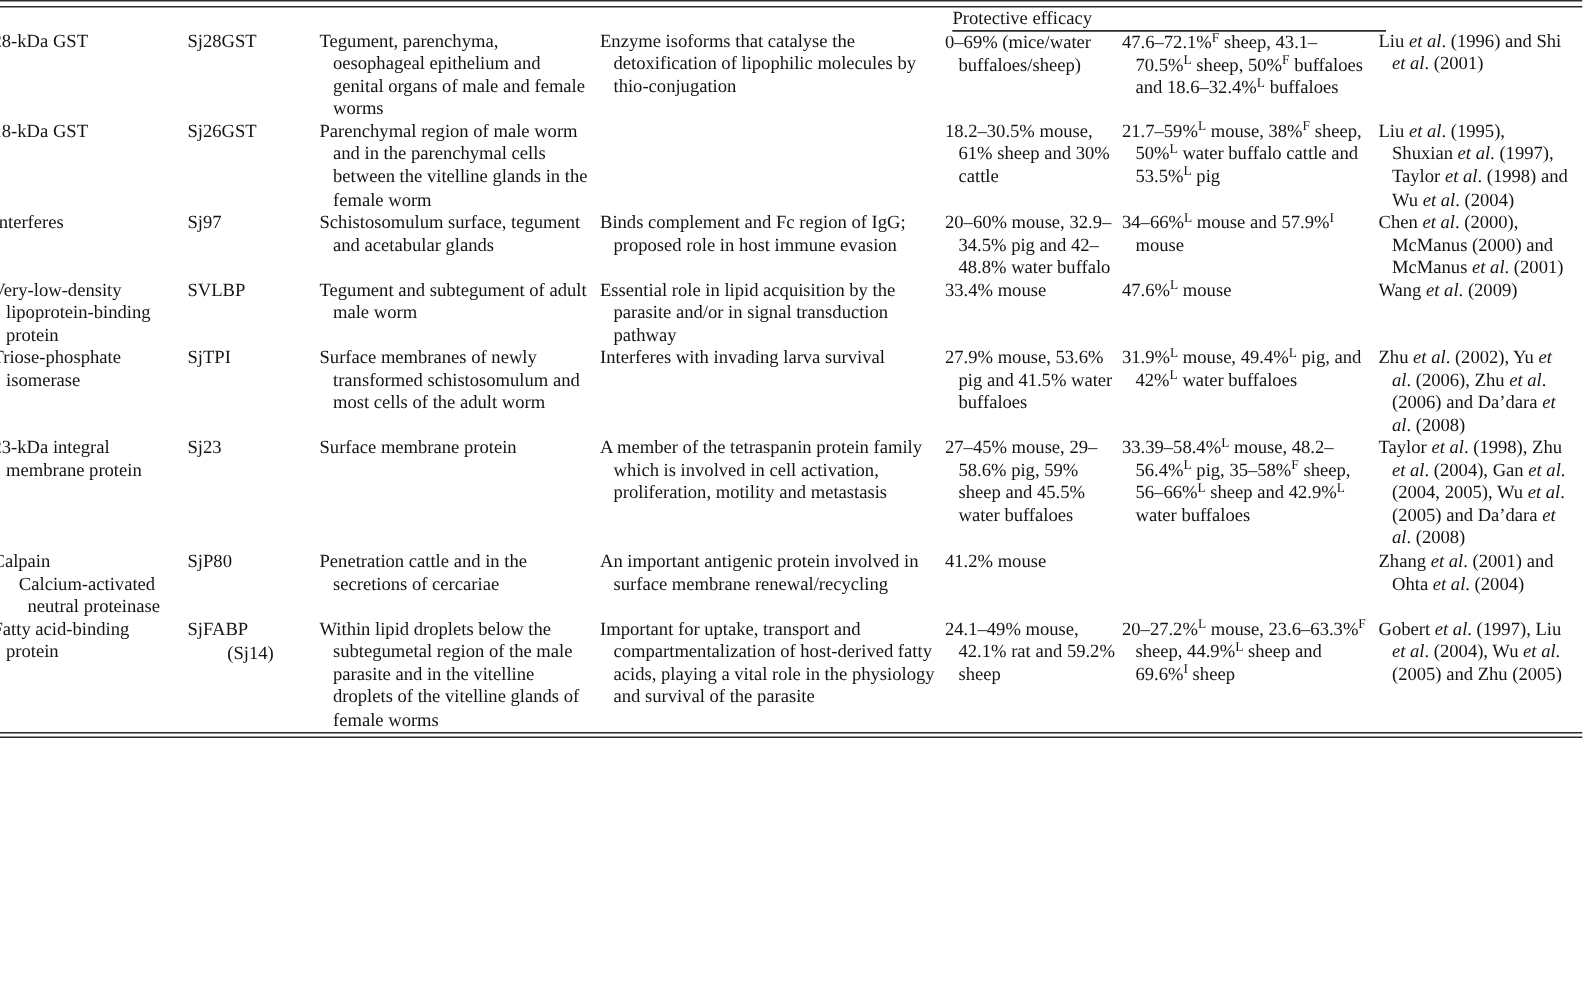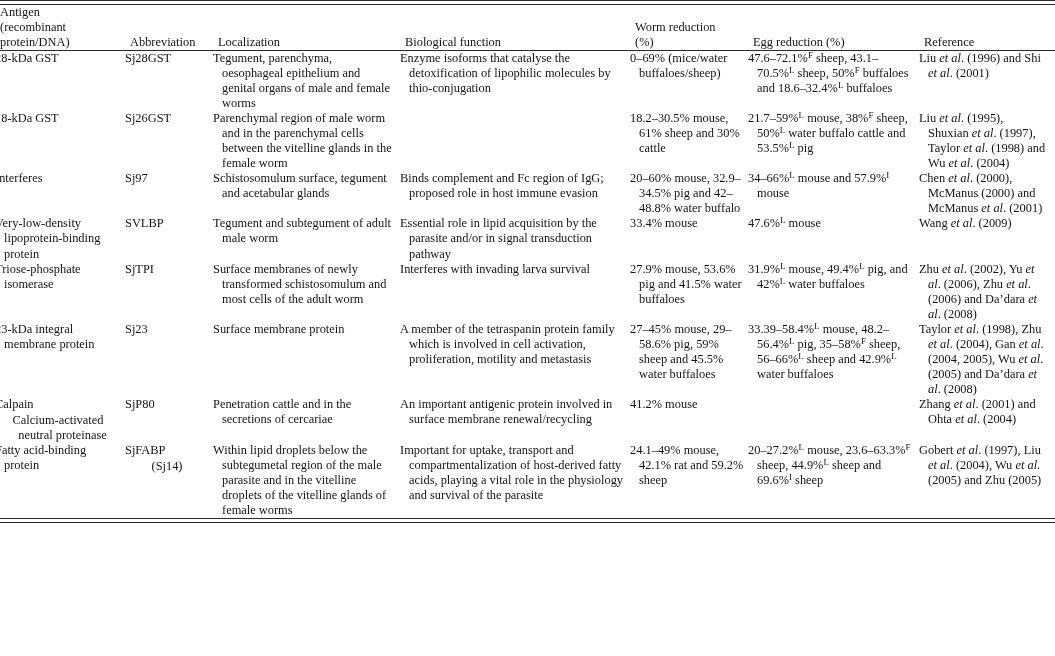--- a/index.html
+++ b/index.html
@@ -129,37 +129,29 @@
       <col style="width:88px">
       <col style="width:187px">
       <col style="width:230px">
       <col style="width:118px">
       <col style="width:171px">
       <col style="width:131px">
     </colgroup>
 
     <thead>
 
-
-      <tr class="header-mid-rule">
-        <td class="colhead c-antigen">
-          <div>Antigen</div>
-          <div>(recombinant</div>
-          <div>protein/DNA)</div>
-        </td>
-        <td class="colhead c-abbrev" style="vertical-align:bottom">Abbreviation</td>
-        <td class="colhead c-local" style="vertical-align:bottom">Localization</td>
-        <td class="colhead c-func" style="vertical-align:bottom">Biological function</td>
-        <td class="colhead c-worm" style="vertical-align:bottom">
-          <div>Worm reduction</div>
-          <div>(%)</div>
-        </td>
-        <td class="colhead c-egg" style="vertical-align:bottom">Egg reduction (%)</td>
-        <td class="colhead c-ref" style="vertical-align:bottom">Reference</td>
+      <tr>
+        <td class="group-head-empty"></td>
+        <td class="group-head-empty"></td>
+        <td class="group-head-empty"></td>
+        <td class="group-head-empty"></td>
+        <td class="group-head c-worm" colspan="2">Protective efficacy</td>
+        <td class="group-head-empty"></td>
       </tr>
+
     </thead>
 
     <tbody id="table-body">
         <tr>
           <td class="cell c-antigen">
             <p class="hang hang-pad">28-kDa GST</p>
           </td>
           <td class="cell c-abbrev">
             <p class="hang hang-pad">Sj28GST</p>
           </td>

